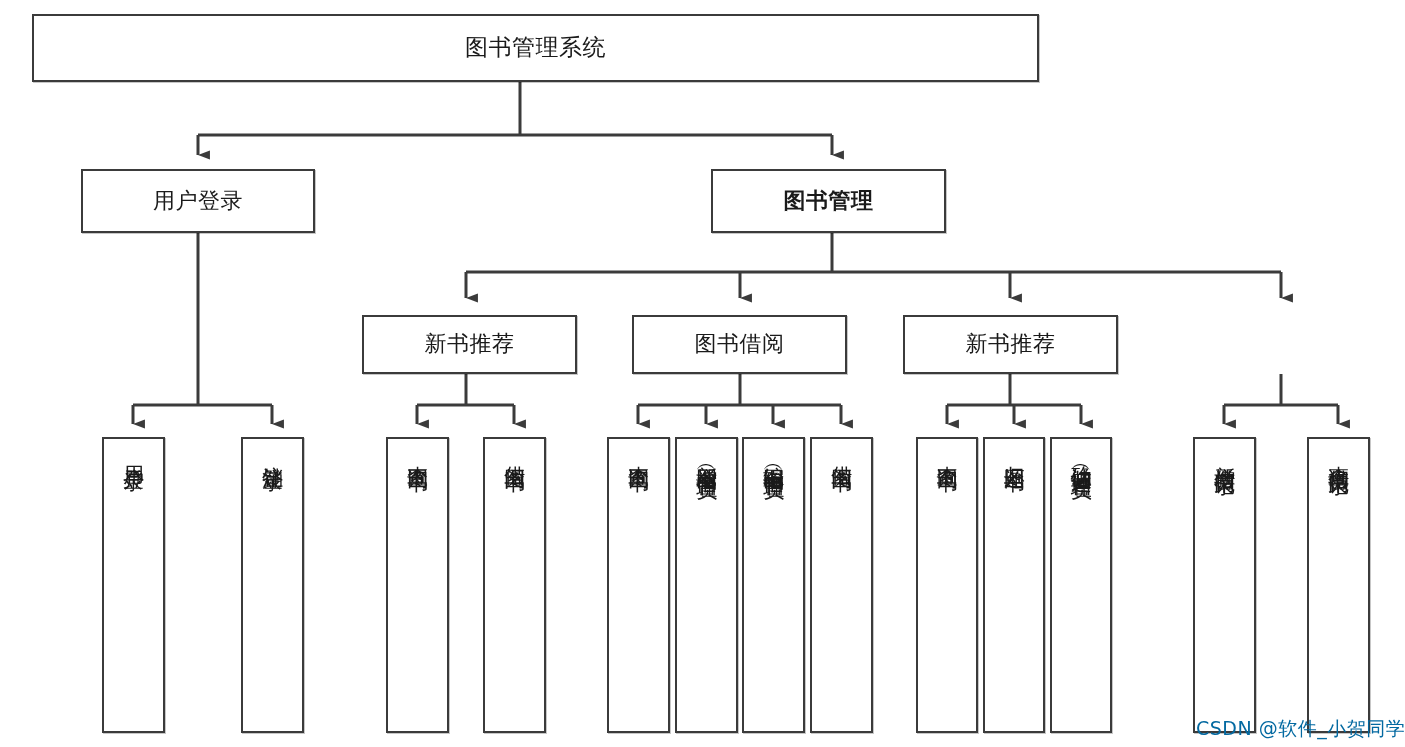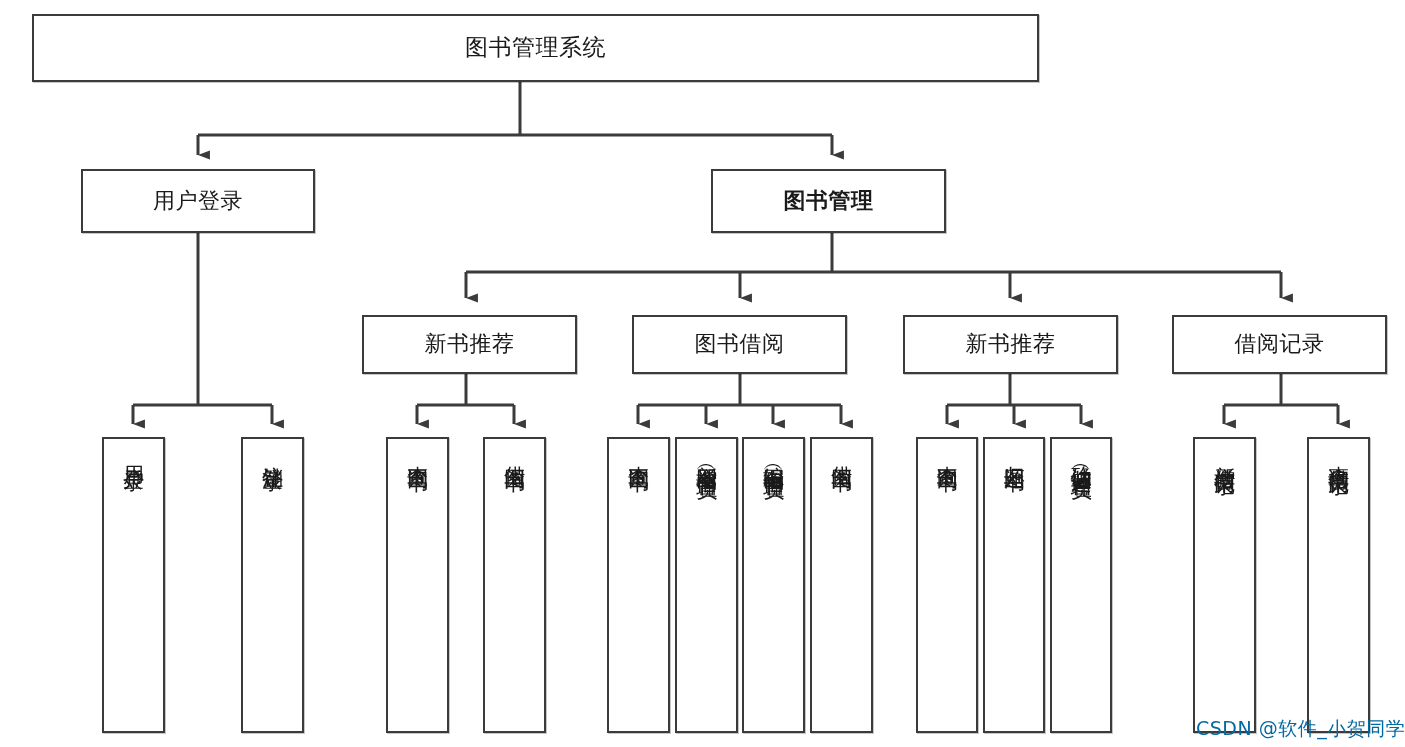--- a/index.html
+++ b/index.html
@@ -138,23 +138,20 @@
 
   <div class="node horiz" style="left:362px; top:315px; width:215px; height:59px;">
     <span class="label">新书推荐</span>
   </div>
   <div class="node horiz" style="left:632px; top:315px; width:215px; height:59px;">
     <span class="label">图书借阅</span>
   </div>
   <div class="node horiz" style="left:903px; top:315px; width:215px; height:59px;">
     <span class="label">新书推荐</span>
   </div>
-  <div class="node horiz" style="left:1172px; top:315px; width:215px; height:59px;">
-    <span class="label">借阅记录</span>
-  </div>
 
   <div class="node vert" style="left:102px; top:437px; width:63px; height:296px;">
     <span class="label">用户登录</span>
   </div>
   <div class="node vert" style="left:241px; top:437px; width:63px; height:296px;">
     <span class="label">注销登录</span>
   </div>
 
   <div class="node vert" style="left:386px; top:437px; width:63px; height:296px;">
     <span class="label">查询图书</span>

